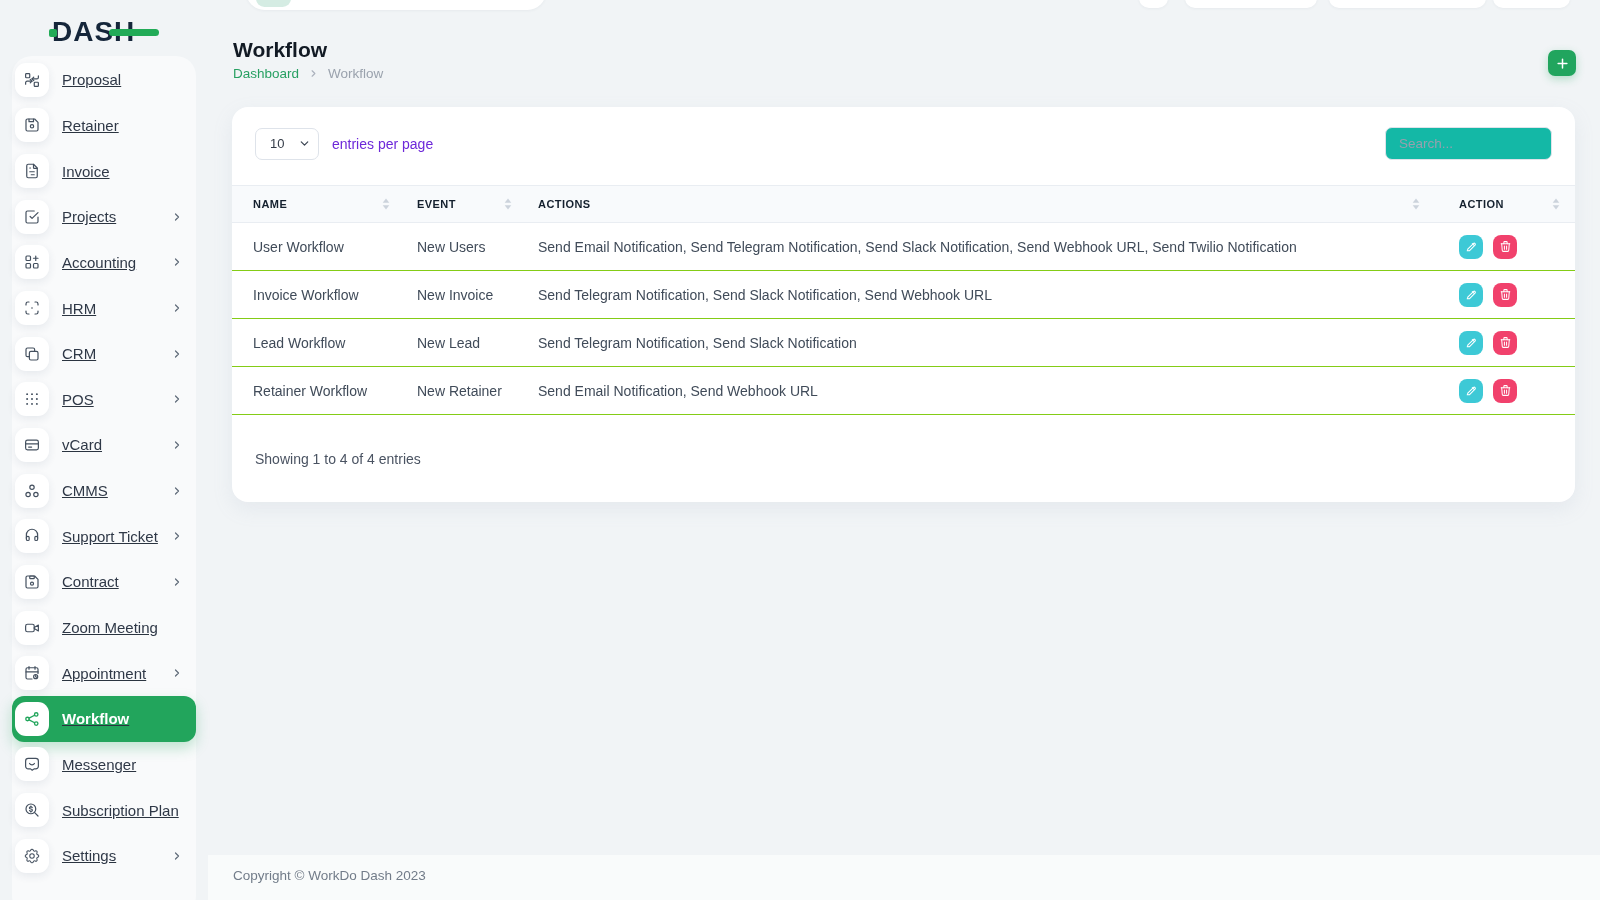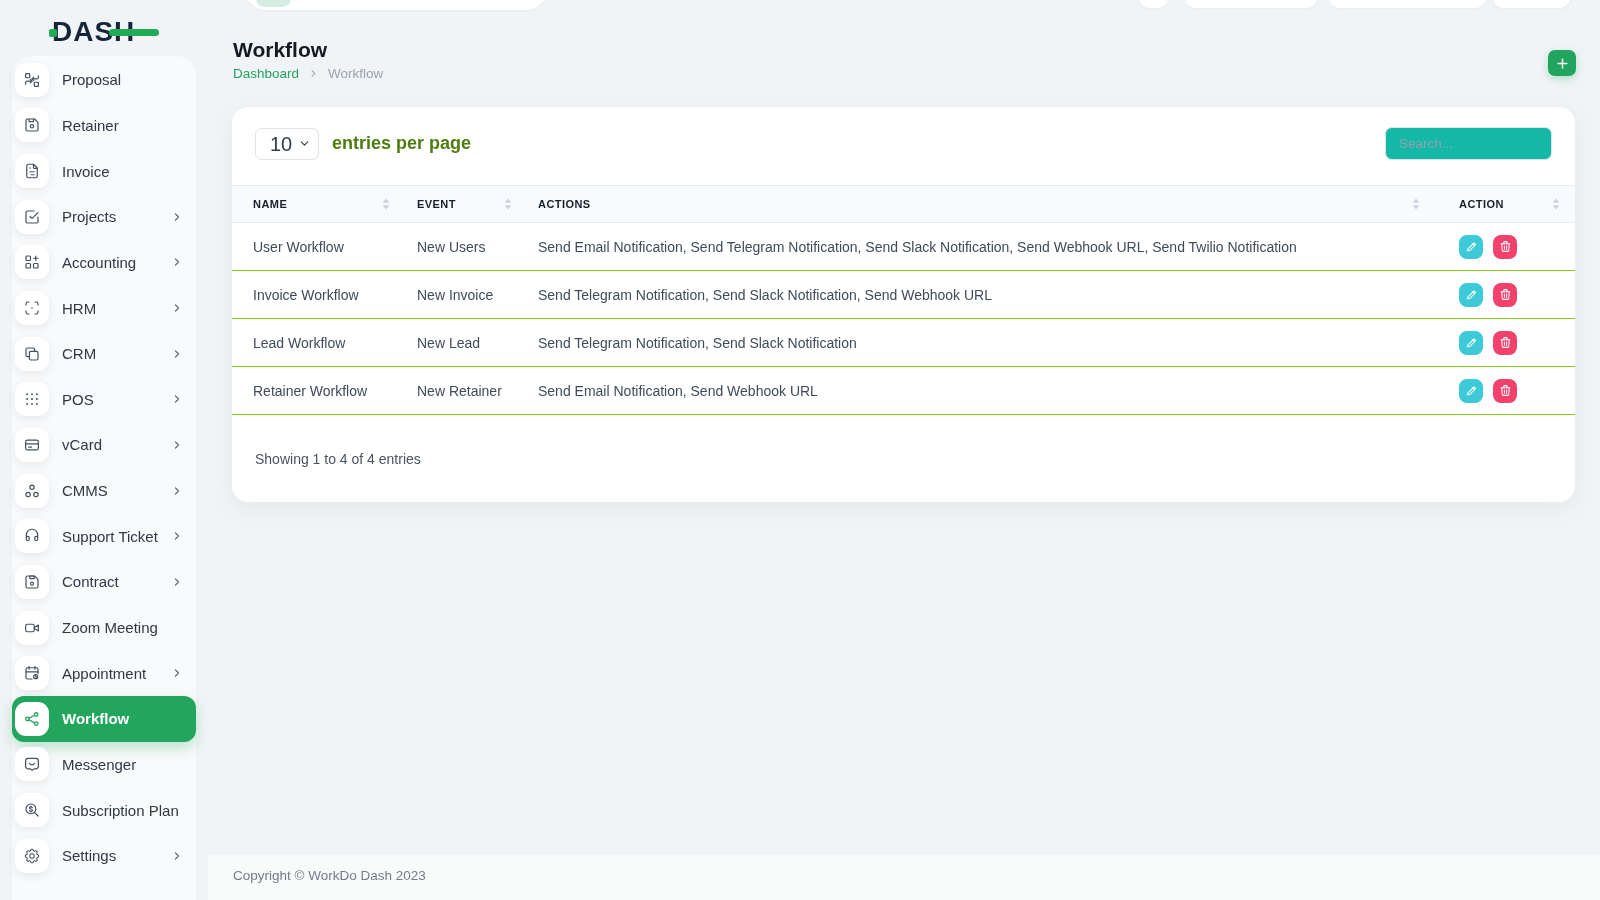--- a/index.html
+++ b/index.html
@@ -23,21 +23,21 @@
   
   .logo { position:absolute; left:52px; top:15px; height:34px; display:flex; align-items:center; cursor:pointer; }
   .logo-text { position:relative; font-size:28px; font-weight:800; letter-spacing:1px; color:#15263a; line-height:34px; }
   .logo-dot { position:absolute; left:-3px; top:14px; width:8px; height:8px; border-radius:2px; background:#22ab57; }
   .logo-bar { position:absolute; right:-24px; top:14px; width:50px; height:7px; border-radius:4px; background:#22ab57; }
 
   
   .sidebar { position:absolute; left:12px; top:56px; width:184px; height:860px;
     background:rgba(255,255,255,.55); border-radius:20px; padding:1px 0; }
   .side-item { height:45.65px; display:flex; align-items:center; padding:0 13px 0 3px;
-    border-radius:12px; cursor:pointer; }
+    border-radius:12px; cursor:pointer;text-decoration:underline; }
   .icon-box { width:34px; height:34px; flex:0 0 34px; background:#fff; border-radius:11px;
     display:flex; align-items:center; justify-content:center; color:#44505f;
     box-shadow:0 3px 9px rgba(45,65,95,.09); }
   .side-item .label { margin-left:13px; font-size:15px; font-weight:500; color:#2f3847; white-space:nowrap; }
   .side-item .chev { margin-left:auto; display:flex; color:#5f6a78; }
   .side-item.active { background:#22a55c; box-shadow:0 6px 14px rgba(34,165,92,.28); }
   .side-item.active .icon-box { color:#22a55c; box-shadow:none; }
   .side-item.active .label { color:#fff; font-weight:700; }
 
   
@@ -50,24 +50,24 @@
     border-radius:7px; background:#21a55e; color:#fff; display:flex; align-items:center;
     justify-content:center; cursor:pointer; box-shadow:0 3px 8px rgba(33,165,94,.3); }
 
   
   .card { position:absolute; left:232px; top:107px; width:1343px; background:#fff;
     border-radius:16px; box-shadow:0 7px 20px rgba(150,165,185,.13); padding:20px 0 0; }
   .controls { display:flex; align-items:center; justify-content:space-between; padding:0 23px; height:33px; }
   .per-page { display:flex; align-items:center; gap:13px; }
   .select-wrap { position:relative; }
   .select-wrap select { width:64px; height:32px; border:1px solid #dee3ea; border-radius:7px;
-    background:#fff; padding:0 26px 0 14px; font-size:20px; color:#343c48; appearance:none;
+    background:#fff; padding:0 26px 0 14px; font-size:13px; color:#343c48; appearance:none;
     -webkit-appearance:none; font-family:inherit; cursor:pointer; }
   .select-wrap .dd { position:absolute; right:8px; top:9px; pointer-events:none; color:#3a4351; display:flex; }
-  .pp-label { font-size:18px; color:#4d7c0f;font-weight:bold; }
+  .pp-label { font-size:14px; color:#6d28d9; }
   .search-input { width:167px; height:33px; border:1px solid #dee3ea; border-radius:7px;
     padding:0 13px; font-size:13.5px; color:#343c48; font-family:inherit; outline:none; background:#14b8a6; }
   .search-input::placeholder { color:#97a0ae; }
 
   
   .tbl-wrap { margin-top:25px; }
   table { width:100%; border-collapse:collapse; table-layout:fixed; }
   thead th { background:#f8fafc; border-top:1px solid #e9edf2; border-bottom:1px solid #e9edf2;
     height:37px; font-size:11px; font-weight:700; letter-spacing:.45px; color:#14202e;
     text-align:left; cursor:pointer; }

